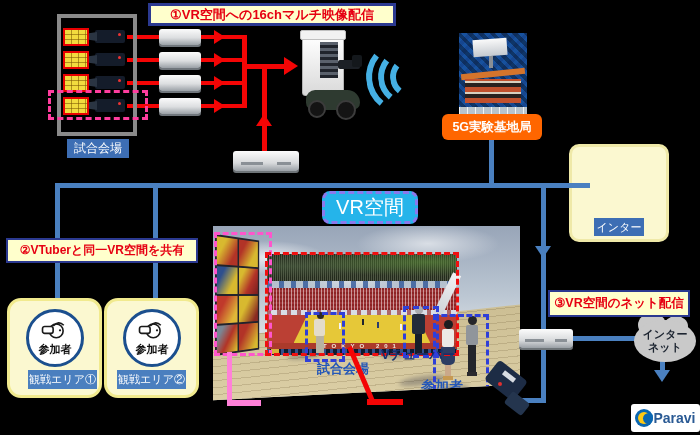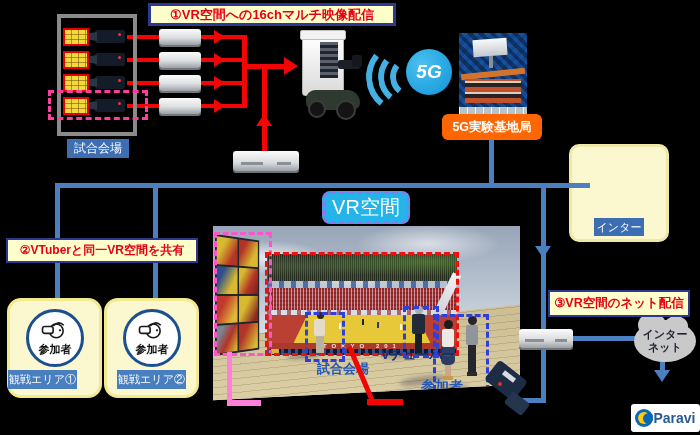--- a/index.html
+++ b/index.html
@@ -167,56 +167,53 @@
     <div class="abs" style="left:40px;top:32px;width:22px;height:9px;background:#1c2026;border-radius:2px;"></div>
     <div class="abs" style="left:54px;top:27px;width:10px;height:12px;background:#14181c;border-radius:2px;"></div>
     <div class="abs" style="left:8px;top:62px;width:54px;height:20px;background:#2e3a30;border-radius:10px 14px 8px 8px;"></div>
     <div class="abs" style="left:10px;top:72px;width:14px;height:14px;background:#141414;border-radius:50%;border:2px solid #3c3c3c;"></div>
     <div class="abs" style="left:38px;top:72px;width:16px;height:16px;background:#141414;border-radius:50%;border:2px solid #3c3c3c;"></div>
   </div>
 
   <div class="wave" style="left:366px;top:40px;width:62px;height:62px;"></div>
   <div class="wave" style="left:378px;top:48px;width:46px;height:46px;"></div>
   <div class="wave" style="left:390px;top:56px;width:30px;height:30px;"></div>
-  <div class="abs" style="left:406px;top:49px;width:46px;height:46px;border-radius:50%;z-index:3;color:#fff;font-weight:bold;font-style:italic;
-              font-size:19px;display:flex;align-items:center;justify-content:center;
-              background:radial-gradient(circle at 35% 35%,#4cc1f0,#0e93d8);">5G</div>
 
   <div class="abs" style="left:459px;top:33px;width:68px;height:83px;z-index:3;overflow:hidden;
        background:#17519e;background-image:repeating-linear-gradient(45deg,rgba(0,0,0,.35) 0 4px,transparent 4px 8px),
        repeating-linear-gradient(-45deg,rgba(20,60,130,.5) 0 4px,transparent 4px 8px);">
     <div class="abs" style="left:14px;top:6px;width:34px;height:17px;background:linear-gradient(#fafafa,#c4c9cf);transform:rotate(-4deg);"></div>
     <div class="abs" style="left:30px;top:23px;width:4px;height:12px;background:#8a8f95;"></div>
     <div class="abs" style="left:2px;top:38px;width:64px;height:6px;background:#d4742c;transform:rotate(-6deg);"></div>
     <div class="abs" style="left:6px;top:46px;width:56px;height:24px;background:repeating-linear-gradient(0deg,#c2512e 0 5px,#2a2220 5px 9px,#d8d0c0 9px 11px);"></div>
     <div class="abs" style="left:0;top:74px;width:68px;height:9px;background:#b8c4cc;
          background-image:repeating-linear-gradient(90deg,rgba(255,255,255,.8) 0 1px,transparent 1px 8px);"></div>
   </div>
   <div class="pill" style="left:442px;top:114px;width:100px;height:26px;background:#ff6600;font-size:12.5px;">5G実験基地局</div>
 
   <div class="softbox" style="left:569px;top:144px;width:100px;height:98px;border-radius:10px;border-color:#efe9a8;">
   </div>
   <div class="tag" style="left:594px;top:218px;width:50px;height:18px;font-size:11px;">インター</div>
 
-  <div class="abs" style="left:322px;top:191px;width:88px;height:33px;z-index:5;background:#25b4ea;border:3px dashed #8a79ec;border-radius:8px;
+  <div class="abs" style="left:322px;top:191px;width:96px;height:33px;z-index:5;background:#25b4ea;border:3px dashed #8a79ec;border-radius:8px;
               color:#fff;font-size:20px;display:flex;align-items:center;justify-content:center;box-sizing:border-box;">VR空間</div>
 
   <div class="callout" style="left:6px;top:238px;width:192px;height:25px;font-size:12px;border-width:2.5px;">②VTuberと同一VR空間を共有</div>
 
   <div class="softbox" style="left:7px;top:298px;width:95px;height:100px;"></div>
   <div class="circ" style="left:26px;top:309px;width:58px;height:58px;">
     <svg viewBox="0 0 44 40" width="28" height="25">
       <circle cx="24" cy="19" r="11" fill="none" stroke="#1a1a1a" stroke-width="2.6"></circle>
       <rect x="2" y="12" width="17" height="11" rx="3.5" fill="#fff" stroke="#1a1a1a" stroke-width="2.6"></rect>
       <path d="M19 11 Q28 2 36 10" fill="none" stroke="#1a1a1a" stroke-width="2.6"></path>
       <circle cx="30" cy="18" r="1.8" fill="#1a1a1a"></circle>
     </svg>
     <div class="clabel">参加者</div>
   </div>
-  <div class="tag" style="left:8px;top:370px;width:69px;height:19px;font-size:11px;background:#4a7fbf;">観戦エリア①</div>
+  <div class="tag" style="left:28px;top:370px;width:69px;height:19px;font-size:11px;background:#4a7fbf;">観戦エリア①</div>
 
   <div class="softbox" style="left:104px;top:298px;width:95px;height:100px;"></div>
   <div class="circ" style="left:123px;top:309px;width:58px;height:58px;">
     <svg viewBox="0 0 44 40" width="28" height="25">
       <circle cx="24" cy="19" r="11" fill="none" stroke="#1a1a1a" stroke-width="2.6"></circle>
       <rect x="2" y="12" width="17" height="11" rx="3.5" fill="#fff" stroke="#1a1a1a" stroke-width="2.6"></rect>
       <path d="M19 11 Q28 2 36 10" fill="none" stroke="#1a1a1a" stroke-width="2.6"></path>
       <circle cx="30" cy="18" r="1.8" fill="#1a1a1a"></circle>
     </svg>
     <div class="clabel">参加者</div>

